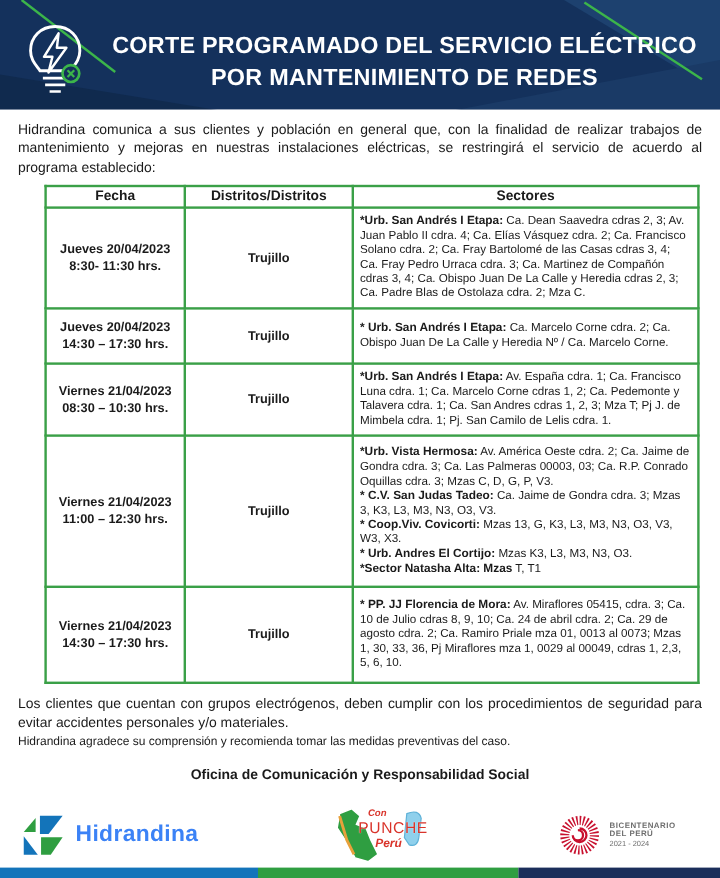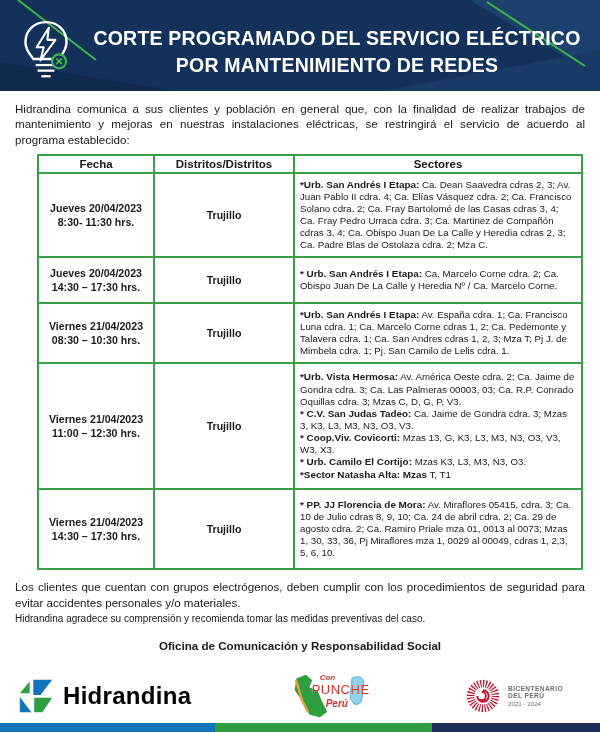--- a/index.html
+++ b/index.html
@@ -35,21 +35,21 @@
   tbody tr:nth-child(5){height:80px;}
 
   .foot-para{margin:9px 0 0 0;font-size:11.6px;line-height:1.33;text-align:justify;}
   .foot-para2{margin:2px 0 0 0;font-size:10px;line-height:1.33;}
   .office{margin:14px 0 0 0;text-align:center;font-weight:bold;font-size:11.6px;}
 
   
   .logos{position:absolute;left:0;right:0;bottom:11px;height:50px;
          display:flex;align-items:center;justify-content:space-between;padding:0 18px;}
   .logo-hidrandina{display:flex;align-items:center;gap:9px;}
-  .logo-hidrandina .word{color:#000000;font-weight:bold;font-size:24px;letter-spacing:.3px;}
+  .logo-hidrandina .word{color:#3b82f6;font-weight:bold;font-size:19px;letter-spacing:.3px;}
   .logo-punche{position:relative;width:92px;height:48px;}
   .punche-con{position:absolute;left:38px;top:1px;color:#D9342B;font-size:8px;
               font-style:italic;font-weight:bold;}
   .punche-main{position:absolute;left:30px;top:10px;color:#D9342B;font-size:13px;
                font-weight:normal;letter-spacing:.5px;text-shadow:0 0 1px #fff;}
   .punche-peru{position:absolute;left:44px;top:26px;color:#D9342B;font-size:10px;
                font-style:italic;font-weight:bold;}
   .logo-bicentenario{display:flex;align-items:center;gap:6px;width:118px;}
   .bicen-text{display:flex;flex-direction:column;color:#6e6e6e;}
   .bicen-l1{font-size:6.6px;font-weight:bold;letter-spacing:.4px;}
@@ -137,21 +137,21 @@
           <tr>
             <td class="fecha">
               <div>Viernes 21/04/2023</div>
               <div>11:00 – 12:30 hrs.</div>
             </td>
             <td class="distrito">Trujillo</td>
             <td class="sectores">
               <div class="sector-entry"><b>*Urb. Vista Hermosa:</b><span> Av. América Oeste cdra. 2; Ca. Jaime de Gondra cdra. 3; Ca. Las Palmeras 00003, 03; Ca. R.P. Conrado Oquillas cdra. 3; Mzas C, D, G, P, V3.</span></div>
               <div class="sector-entry"><b>* C.V. San Judas Tadeo:</b><span> Ca. Jaime de Gondra cdra. 3; Mzas 3, K3, L3, M3, N3, O3, V3.</span></div>
               <div class="sector-entry"><b>* Coop.Viv. Covicorti:</b><span> Mzas 13, G, K3, L3, M3, N3, O3, V3, W3, X3.</span></div>
-              <div class="sector-entry"><b>* Urb. Camilo El Cortijo:</b><span> Mzas K3, L3, M3, N3, O3.</span></div>
+              <div class="sector-entry"><b>* Urb. Andres El Cortijo:</b><span> Mzas K3, L3, M3, N3, O3.</span></div>
               <div class="sector-entry"><b>*Sector Natasha Alta: Mzas</b><span> T, T1</span></div>
             </td>
           </tr>
           <tr>
             <td class="fecha">
               <div>Viernes 21/04/2023</div>
               <div>14:30 – 17:30 hrs.</div>
             </td>
             <td class="distrito">Trujillo</td>
             <td class="sectores">

